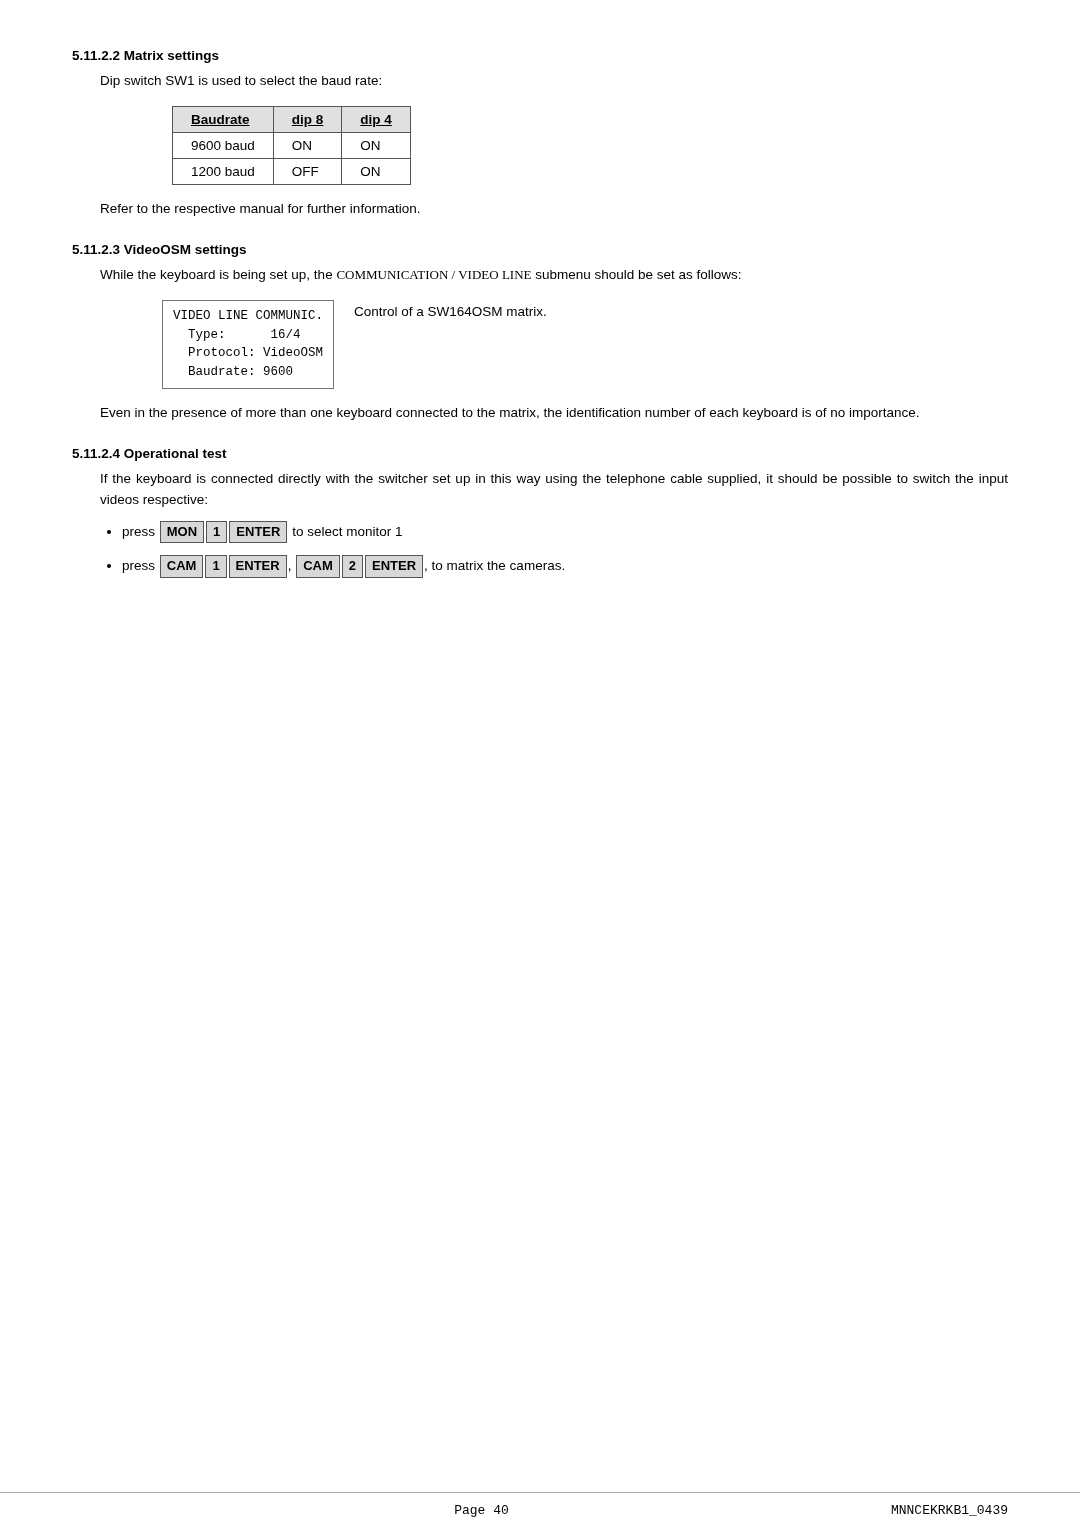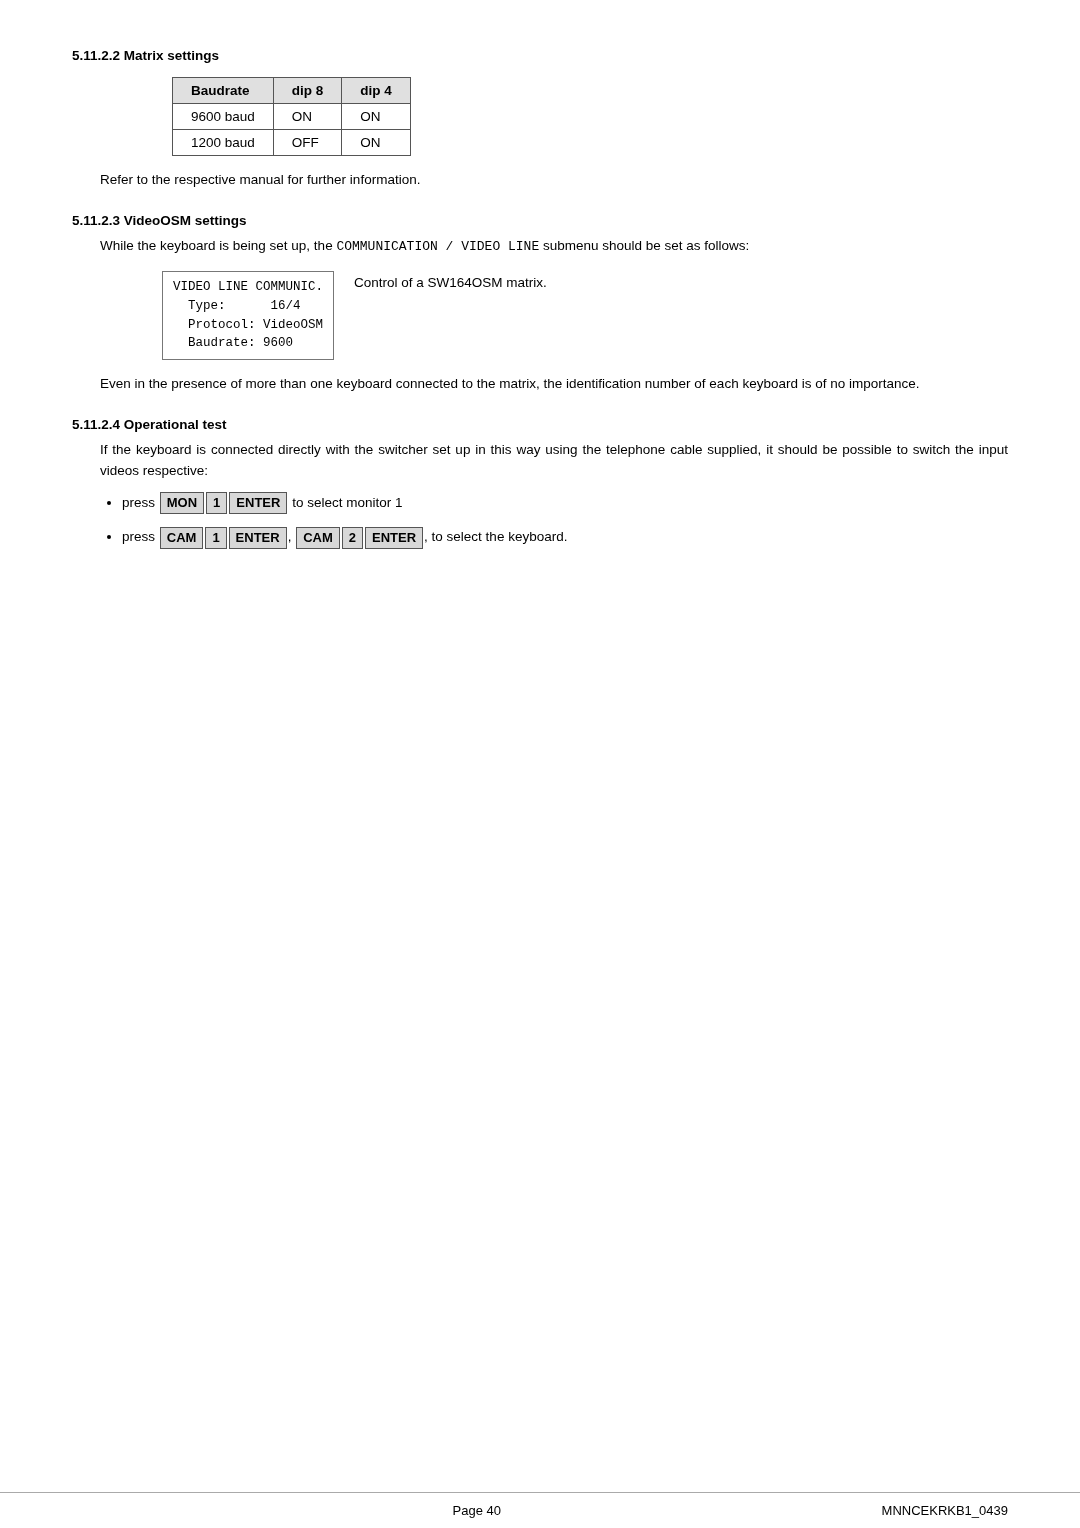--- a/index.html
+++ b/index.html
@@ -53,36 +53,37 @@
     table.baud-table td {
       border: 1px solid #555;
       padding: 5px 18px;
       font-size: 13.5px;
       text-align: left;
     }
 
     table.baud-table th {
       background: #e0e0e0;
       font-weight: bold;
+      text-decoration: underline;
     }
 
     
     .code-block {
       font-family: 'Courier New', Courier, monospace;
       font-size: 12.5px;
       border: 1px solid #777;
       padding: 6px 10px;
       display: inline-block;
       line-height: 1.5;
       margin: 0;
     }
 
     
     .mono {
-      font-family: Liberation Mono, monospace;
+      font-family: Liberation Serif, serif;
       font-size: 13px;
     }
 
     
     .key-badge {
       display: inline-block;
       border: 1px solid #555;
       background: #d8d8d8;
       font-size: 13px;
       font-weight: bold;
@@ -119,35 +120,37 @@
     }
 
     
     .page-footer {
       border-top: 1px solid #aaa;
       padding: 10px 72px;
       display: flex;
       justify-content: space-between;
       align-items: center;
       font-size: 13px;
+      font-family: Liberation Mono, monospace;
     }
 
     .footer-center {
       text-align: center;
       flex: 1;
     }
   </style>
 </head>
 <body>
 
 <div class="page-content">
 
   <div class="section-block">
     <div class="section-heading">5.11.2.2 Matrix settings</div>
     <div class="indent">
+      <p class="body-text">Dip switch SW1 is used to select the baud rate:</p>
     </div>
 
     <table class="baud-table">
       <thead>
         <tr>
           <th>Baudrate</th>
           <th>dip 8</th>
           <th>dip 4</th>
         </tr>
       </thead>
@@ -197,21 +200,21 @@
       <p class="body-text">If the keyboard is connected directly with the switcher set up in this way using the telephone cable supplied, it should be possible to switch the input videos respective:</p>
     </div>
 
     <ul class="bullet-list">
 
       <li>
         <span>press </span><span class="key-badge">MON</span><span class="key-badge">1</span><span class="key-badge">ENTER</span><span> to select monitor 1</span>
       </li>
 
       <li>
-        <span>press </span><span class="key-badge">CAM</span><span class="key-badge">1</span><span class="key-badge">ENTER</span><span>, </span><span class="key-badge">CAM</span><span class="key-badge">2</span><span class="key-badge">ENTER</span><span>, to select the keyboard.</span>
+        <span>press </span><span class="key-badge">CAM</span><span class="key-badge">1</span><span class="key-badge">ENTER</span><span>, </span><span class="key-badge">CAM</span><span class="key-badge">2</span><span class="key-badge">ENTER</span><span>, to matrix the cameras.</span>
       </li>
     </ul>
   </div>
 
 </div>
 
 <div class="page-footer">
   <div></div>
   <div class="footer-center">Page 40</div>
   <div>MNNCEKRKB1_0439</div>

